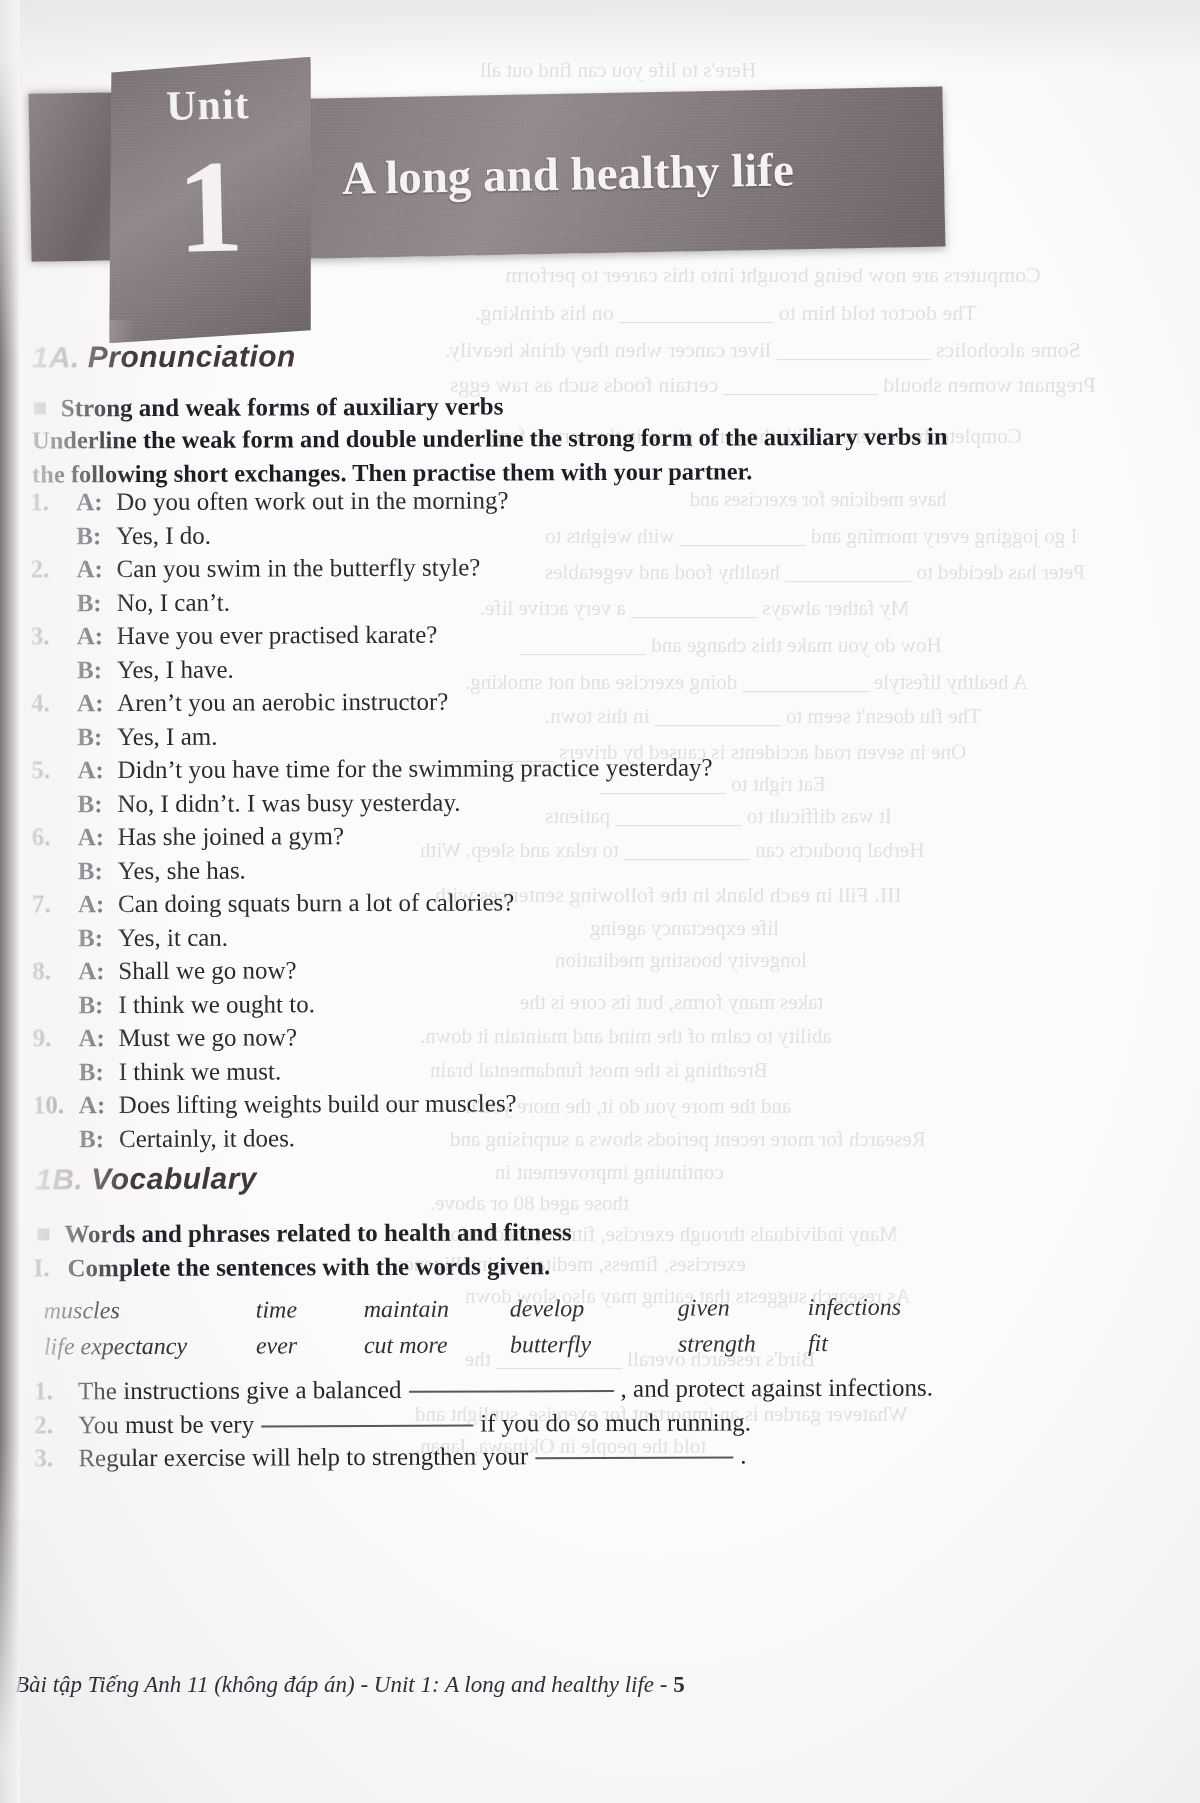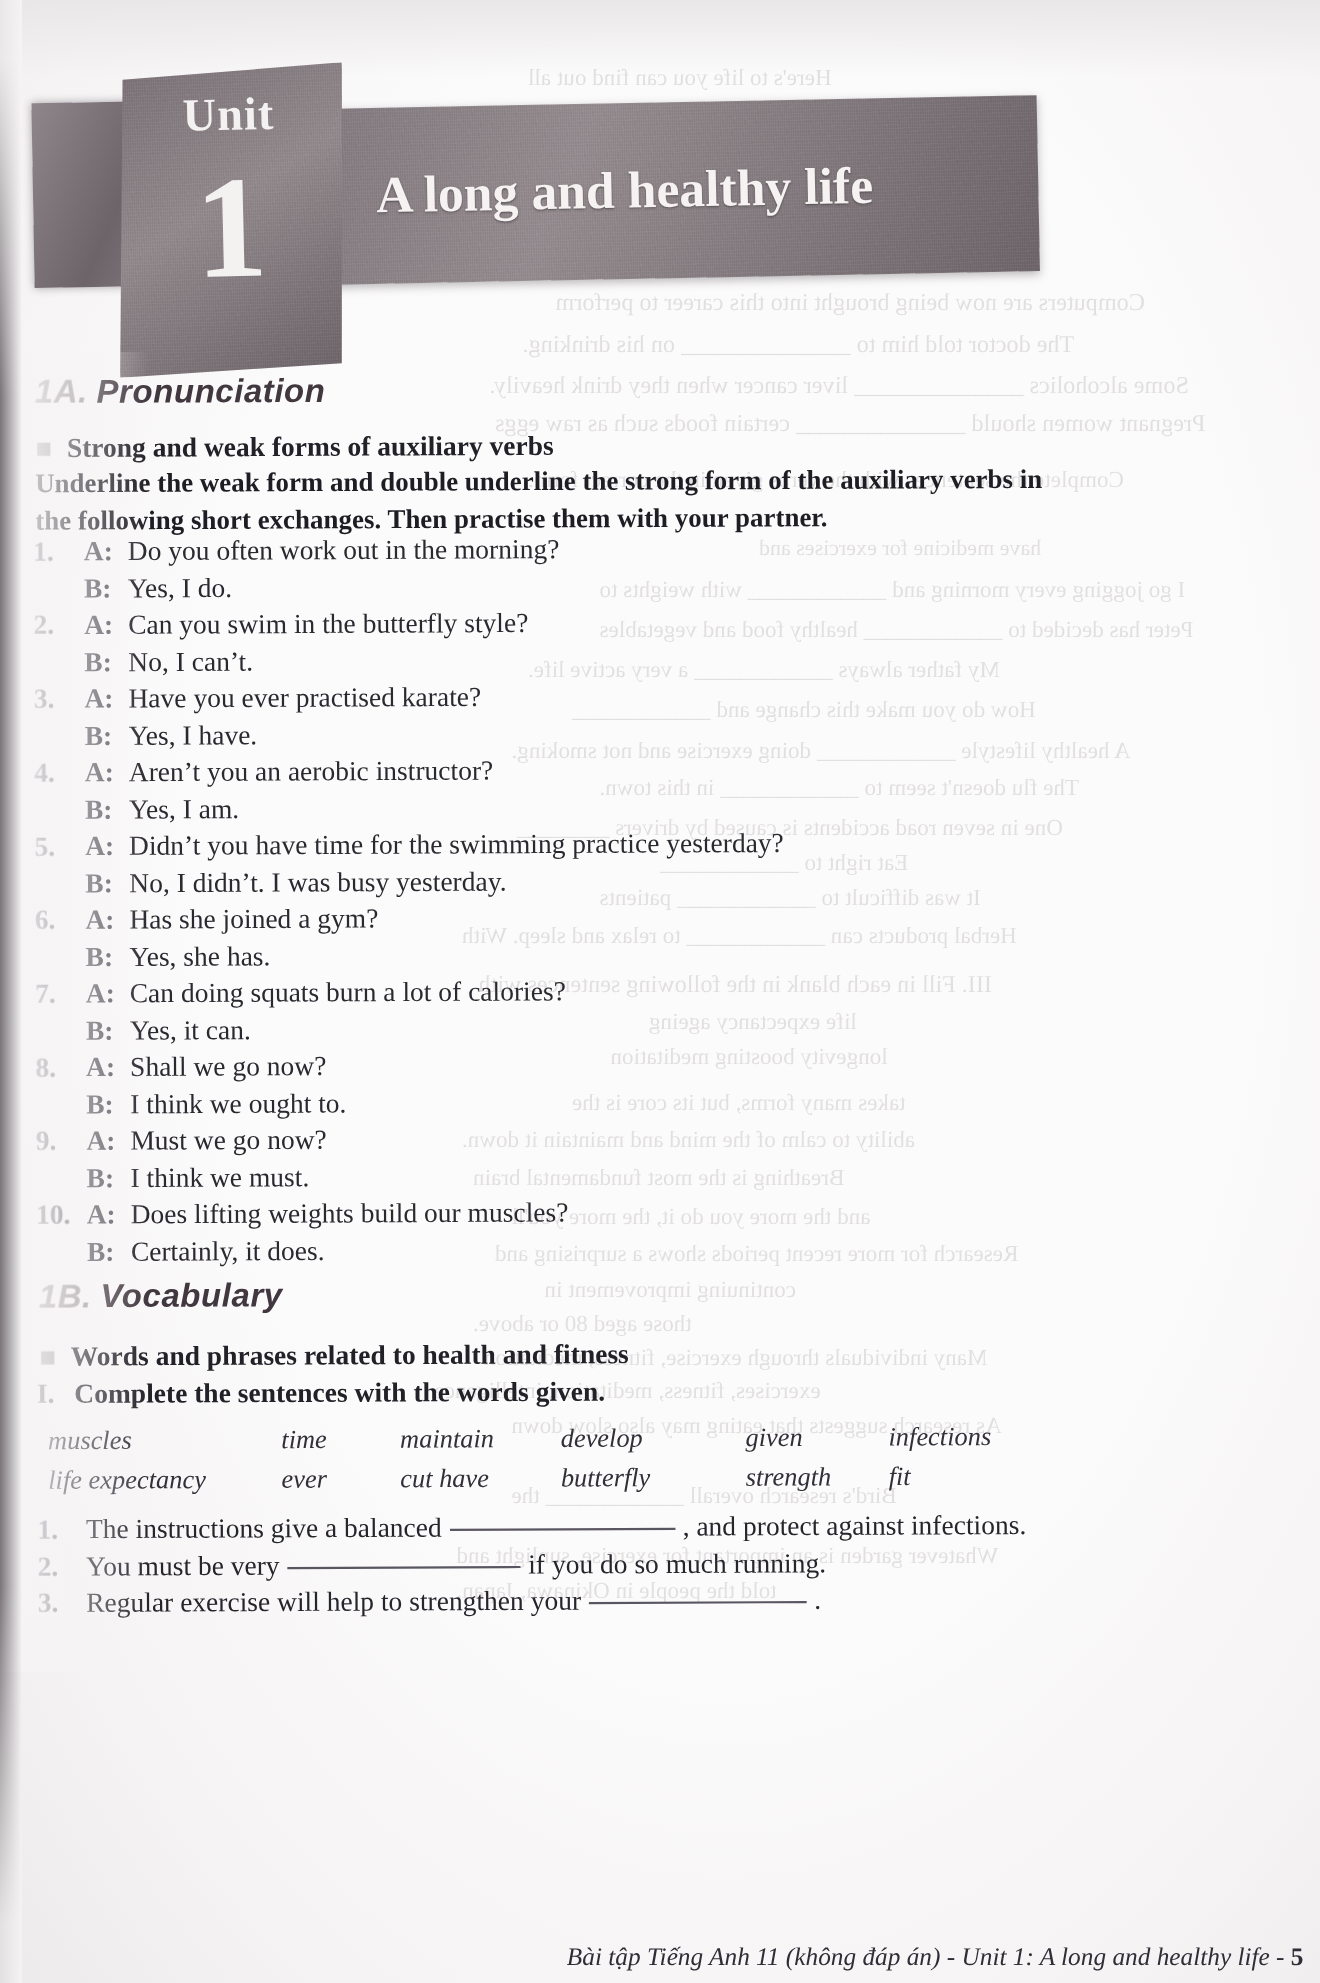--- a/index.html
+++ b/index.html
@@ -56,21 +56,21 @@
   .exchange-row{display:grid;grid-template-columns:46px 40px auto;line-height:33.5px;
     font-size:25px;color:#2b2930;white-space:nowrap;}
   .x-num{font-weight:bold;color:#4a4550;filter:blur(.35px);opacity:.8;}
   .x-spk{font-weight:bold;color:#3f3a45;opacity:.85;}
   .exercise-line{display:grid;grid-template-columns:34px auto;font-weight:bold;font-size:25px;color:#232128;white-space:nowrap;}
   .wordbox{display:grid;grid-template-columns:212px 108px 146px 168px 130px auto;
     padding-left:38px;font-style:italic;font-size:24px;color:#322f38;line-height:36px;width:900px;}
   .sentence-row{display:grid;grid-template-columns:44px auto;line-height:33.5px;font-size:25px;color:#27252c;white-space:nowrap;}
   .blank{display:inline-block;border-bottom:2px solid #5a5661;height:2px;margin:0 7px;transform:translateY(-5px);}
   .blank.b1{width:205px;} .blank.b2{width:212px;} .blank.b3{width:198px;}
-  .footer{position:absolute;left:15px;top:1766px;width:1170px;text-align:right;z-index:2;
+  .footer{position:absolute;left:15px;top:1672px;width:1170px;text-align:left;z-index:2;
     font-style:italic;font-size:23px;color:#2f2d35;}
   .page-num{font-weight:bold;font-style:normal;}
 </style>
 </head>
 <body>
 
 <div class="page">
 
   <div class="bleed-layer">
       <div class="bleed-line" style="left: 480px; top: 58px; font-size: 21px;">Here's to life you can find out all</div>
@@ -251,21 +251,21 @@
 
     <div class="abs wordbox" style="left:0;top:1290px;">
       <span>muscles</span>
       <span>time</span>
       <span>maintain</span>
       <span>develop</span>
       <span>given</span>
       <span>infections</span>
       <span>life expectancy</span>
       <span>ever</span>
-      <span>cut have</span>
+      <span>cut more</span>
       <span>butterfly</span>
       <span>strength</span>
       <span>fit</span>
     </div>
 
     <div class="abs" style="left:28px;top:1372px;">
       <div class="sentence-row">
         <span class="x-num">1.</span>
         <span><span>The instructions give a balanced</span><span class="blank b1"></span><span>, and protect against infections.</span></span>
       </div>

